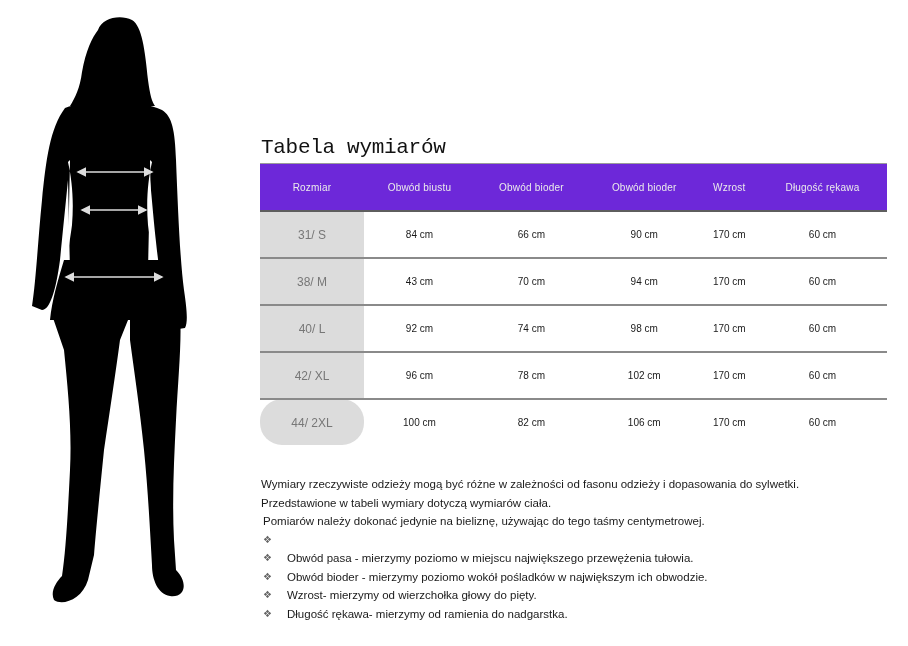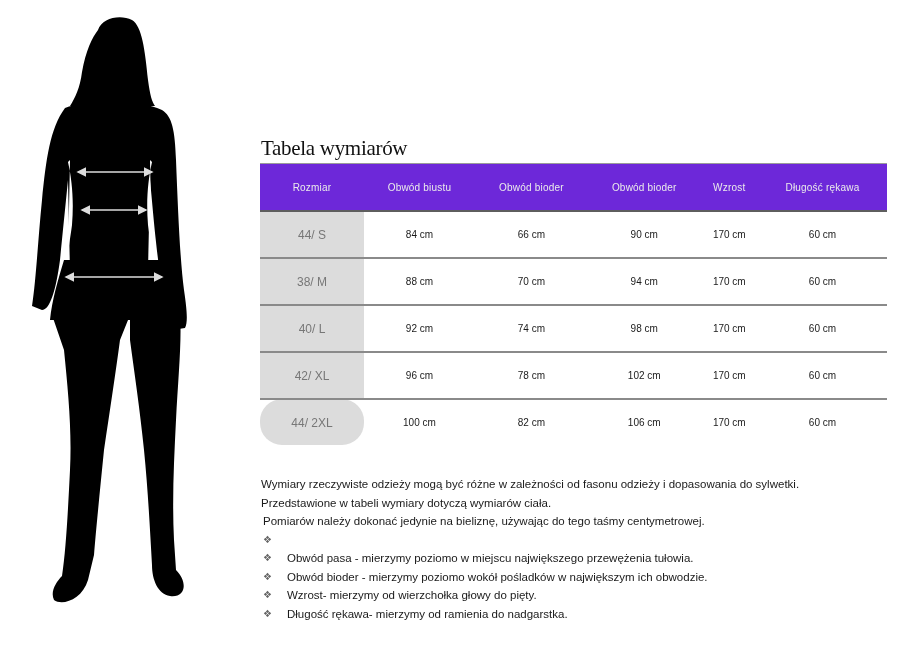--- a/index.html
+++ b/index.html
@@ -3,21 +3,21 @@
 <meta charset="utf-8">
 <style>
   html, body { margin:0; padding:0; }
   body {
     width:908px; height:646px; background:#ffffff; position:relative; overflow:hidden;
     font-family:"Liberation Sans", sans-serif;
   }
   .figure { position:absolute; left:20px; top:10px; width:190px; height:610px; }
   .title {
     position:absolute; left:261px; top:136px; font-size:21px; color:#111;
-    letter-spacing:-0.3px; font-family:Liberation Serif, serif;
+    letter-spacing:-0.3px; font-family:Liberation Mono, monospace;
   }
   table.size {
     position:absolute; left:260px; top:163px; width:627px;
     border-collapse:collapse; font-size:10px;
   }
   table.size thead th {
     background:#6d28d9; color:#ebebeb; font-weight:normal; height:46px;
     border-top:1px solid #9a9a9a; border-bottom:2px solid #5e5e5e;
     letter-spacing:0.2px; padding:0;
   }
@@ -87,30 +87,30 @@
       <th>Rozmiar</th>
       <th>Obwód biustu</th>
       <th>Obwód bioder</th>
       <th>Obwód bioder</th>
       <th>Wzrost</th>
       <th>Długość rękawa</th>
     </tr>
   </thead>
   <tbody>
     <tr>
-      <td class="sz">44/ S</td>
+      <td class="sz">31/ S</td>
       <td>84 cm</td>
       <td>66 cm</td>
       <td>90 cm</td>
       <td>170 cm</td>
       <td>60 cm</td>
     </tr>
     <tr>
       <td class="sz">38/ M</td>
-      <td>88 cm</td>
+      <td>43 cm</td>
       <td>70 cm</td>
       <td>94 cm</td>
       <td>170 cm</td>
       <td>60 cm</td>
     </tr>
     <tr>
       <td class="sz">40/ L</td>
       <td>92 cm</td>
       <td>74 cm</td>
       <td>98 cm</td>

